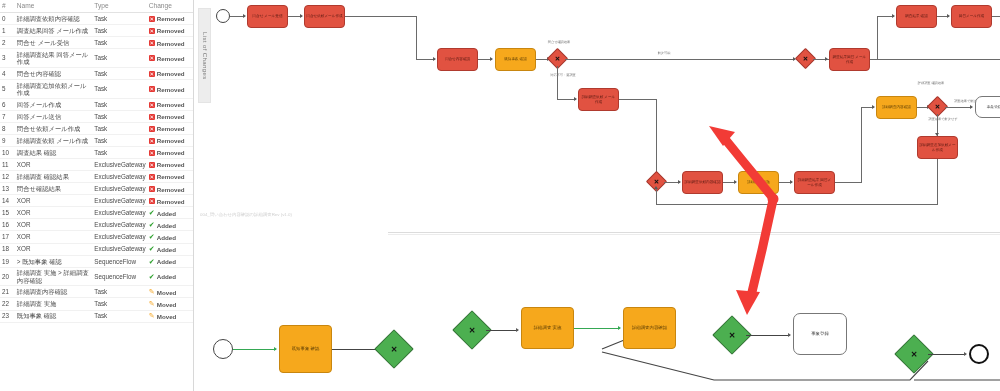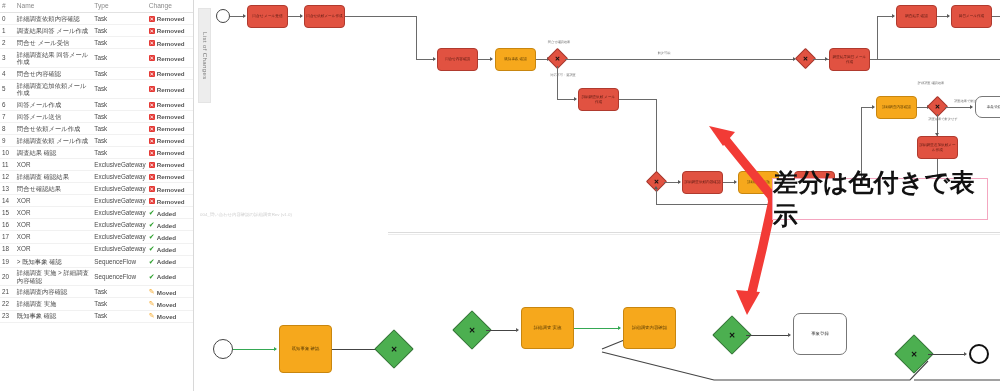--- a/index.html
+++ b/index.html
@@ -462,17 +462,14 @@
 
       <path d="M773 198 L742 160 L725 139" stroke="#f23b36" stroke-width="9" fill="none" stroke-linecap="round"></path>
       <polygon points="709,126 735,132 723,146" fill="#f23b36"></polygon>
 
       <path d="M773 200 L762 250 L752 292" stroke="#f23b36" stroke-width="9" fill="none" stroke-linecap="round"></path>
       <polygon points="747,315 736,290 760,292" fill="#f23b36"></polygon>
       <circle cx="773" cy="199" r="5.5" fill="#f23b36"></circle>
     </g>
   </svg>
 
-  <div id="callout">
-    <span>差分は色付きで表示</span>
-  </div>
 
 </div>
 
 </body></html>

